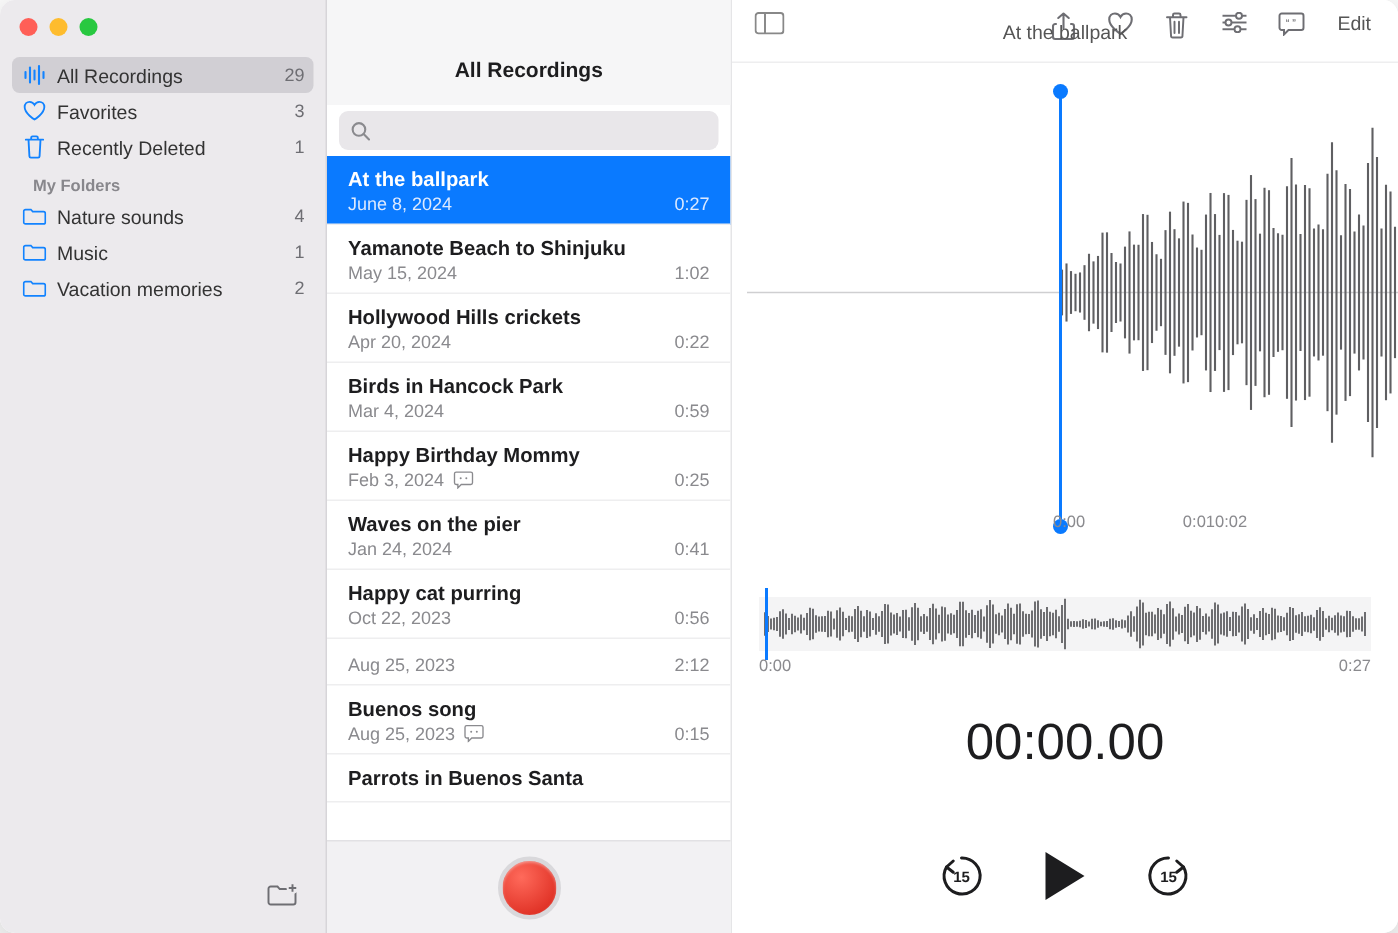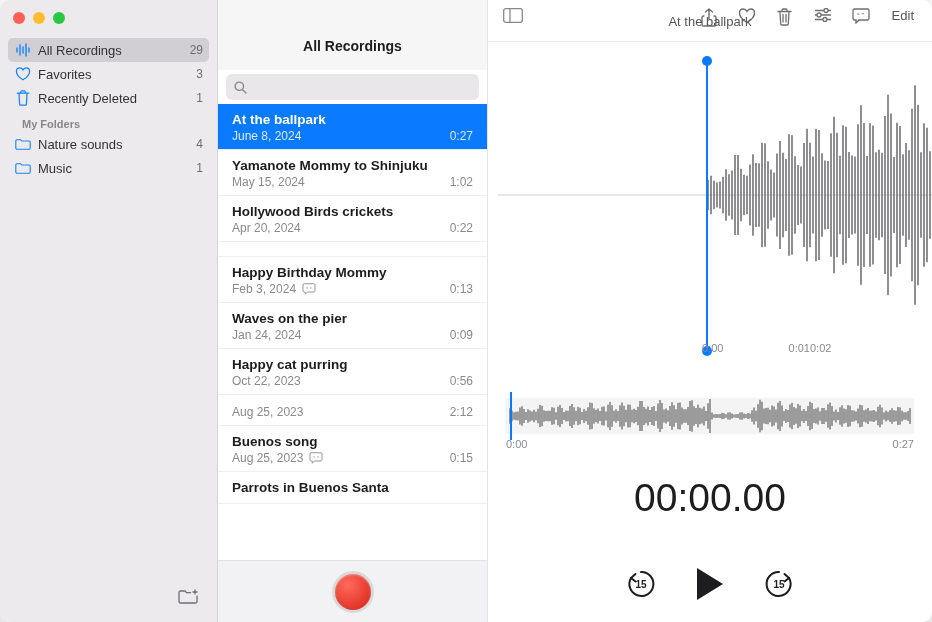--- a/index.html
+++ b/index.html
@@ -203,21 +203,21 @@
   }
   .wave-mini .labels {
     position:absolute; left:0; right:0; top:46px;
     display:flex; justify-content:space-between;
     font-size:11px; color:#8a8a8e;
   }
   .big-time {
     position:absolute;
     left:0; right:0; top:434px;
     text-align:center;
-    font-size: 39px;
+    font-size: 34px;
     font-weight: 400;
     font-variant-numeric: tabular-nums;
     color: #1d1d1f;
   }
   .controls {
     position:absolute;
     left:0; right:0; bottom: 10px;
     height: 56px;
     display:flex; align-items:center; justify-content:center;
     gap: 40px;
@@ -309,20 +309,29 @@
             <span class="count">4</span>
           </div>
           <div class="side-item">
             <span class="icon">
               <svg width="16" height="13" viewBox="0 0 20 16">
       <path fill="none" stroke="#1283FF" stroke-width="1.4" d="M1 3.5 C1 2.7 1.7 2 2.5 2 H7 l1.5 1.7 H17.5 C18.3 3.7 19 4.4 19 5.2 V12.5 C19 13.3 18.3 14 17.5 14 H2.5 C1.7 14 1 13.3 1 12.5 Z"></path>
               </svg>
             </span>
             <span class="label">Music</span>
             <span class="count">1</span>
+          </div>
+          <div class="side-item">
+            <span class="icon">
+              <svg width="16" height="13" viewBox="0 0 20 16">
+      <path fill="none" stroke="#1283FF" stroke-width="1.4" d="M1 3.5 C1 2.7 1.7 2 2.5 2 H7 l1.5 1.7 H17.5 C18.3 3.7 19 4.4 19 5.2 V12.5 C19 13.3 18.3 14 17.5 14 H2.5 C1.7 14 1 13.3 1 12.5 Z"></path>
+              </svg>
+            </span>
+            <span class="label">Vacation memories</span>
+            <span class="count">2</span>
           </div>
         </div>
     </div>
 
     <div class="sidebar-footer">
       <span class="tb-btn">
         <svg width="20" height="16" viewBox="0 0 20 16">
           <path fill="none" stroke="#6e6e73" stroke-width="1.3" d="M1 3.5 C1 2.7 1.7 2 2.5 2 H7 l1.5 1.7 H17.5 C18.3 3.7 19 4.4 19 5.2 V12.5 C19 13.3 18.3 14 17.5 14 H2.5 C1.7 14 1 13.3 1 12.5 Z"></path>
           <circle cx="17" cy="3" r="4" fill="#ECEAED"></circle>
           <path stroke="#6e6e73" stroke-width="1.3" d="M17 0.5 V5.5 M14.5 3 H19.5"></path>
@@ -345,62 +354,69 @@
         <div class="rec-item selected">
           <div class="title">At the ballpark</div>
           <div class="sub">
             <span class="sub-left">
               <span>June 8, 2024</span>
             </span>
             <span>0:27</span>
           </div>
         </div>
         <div class="rec-item">
-          <div class="title">Yamanote Mommy to Shinjuku</div>
+          <div class="title">Yamanote Beach to Shinjuku</div>
           <div class="sub">
             <span class="sub-left">
               <span>May 15, 2024</span>
             </span>
             <span>1:02</span>
           </div>
         </div>
         <div class="rec-item">
-          <div class="title">Hollywood Birds crickets</div>
+          <div class="title">Hollywood Hills crickets</div>
           <div class="sub">
             <span class="sub-left">
               <span>Apr 20, 2024</span>
             </span>
             <span>0:22</span>
           </div>
         </div>
         <div class="rec-item">
+          <div class="title">Birds in Hancock Park</div>
+          <div class="sub">
+            <span class="sub-left">
+              <span>Mar 4, 2024</span>
+            </span>
+            <span>0:59</span>
+          </div>
         </div>
         <div class="rec-item">
           <div class="title">Happy Birthday Mommy</div>
           <div class="sub">
             <span class="sub-left">
               <span>Feb 3, 2024</span>
               <span class="transcript-badge">
                 <svg width="14" height="12" viewBox="0 0 18 16">
     <path fill="none" stroke="#8a8a8e" stroke-width="1.2" d="M2.5 1 H15.5 C16.3 1 17 1.7 17 2.5 V10.5 C17 11.3 16.3 12 15.5 12 H7 L4 15 V12 H2.5 C1.7 12 1 11.3 1 10.5 V2.5 C1 1.7 1.7 1 2.5 1 Z"></path>
     <circle cx="6.5" cy="6.5" r="0.9" fill="#8a8a8e"></circle>
     <circle cx="11.5" cy="6.5" r="0.9" fill="#8a8a8e"></circle>
   </svg>
               </span>
             </span>
-            <span>0:13</span>
+            <span>0:25</span>
           </div>
         </div>
         <div class="rec-item">
           <div class="title">Waves on the pier</div>
           <div class="sub">
             <span class="sub-left">
               <span>Jan 24, 2024</span>
             </span>
-            <span>0:09</span>
+            <span>0:41</span>
           </div>
         </div>
         <div class="rec-item">
           <div class="title">Happy cat purring</div>
           <div class="sub">
             <span class="sub-left">
               <span>Oct 22, 2023</span>
             </span>
             <span>0:56</span>
           </div>

